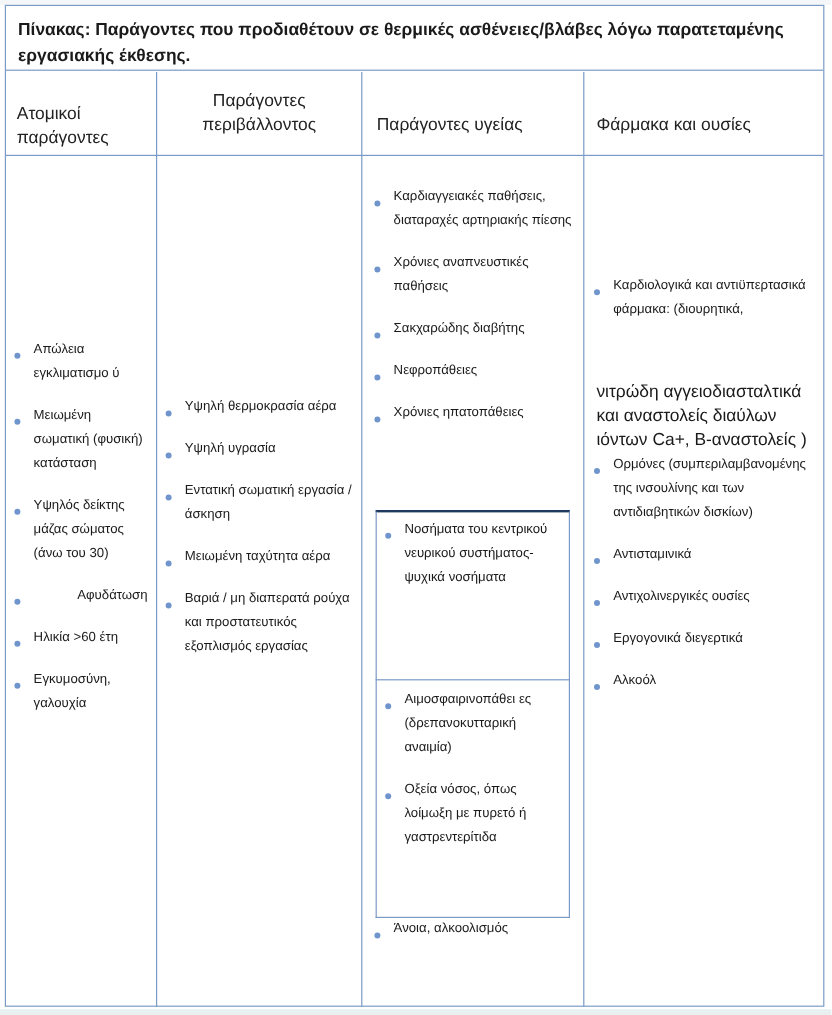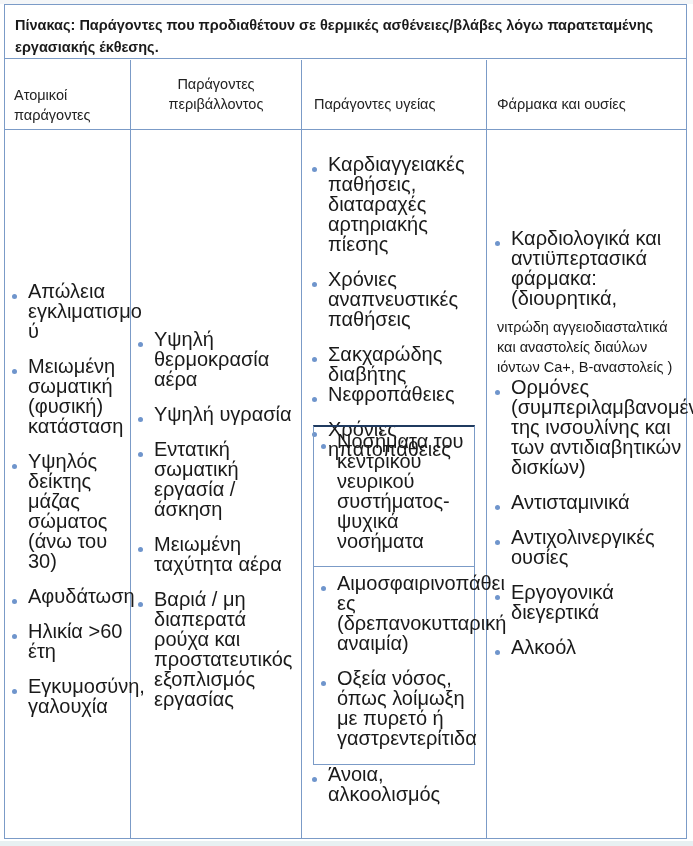--- a/index.html
+++ b/index.html
@@ -23,21 +23,21 @@
   .c1 { left: 5px; width: 125px; }
   .c2 { left: 130px; width: 171px; border-left: 1px solid #7b9bc7; }
   .c3 { left: 301px; width: 185px; border-left: 1px solid #7b9bc7; }
   .c4 { left: 486px; width: 200px; border-left: 1px solid #7b9bc7; }
   .hdr-line { position: absolute; left: 5px; top: 129px; width: 681px; height: 1px; background: #7b9bc7; }
   .hdr {
     position: absolute; font-size: 14.5px; line-height: 20px; color: #222;
   }
   ul.list { list-style: none; margin: 0; padding: 0; position: absolute; }
   ul.list li {
-    position: relative; padding-left: 18px; font-size: 20px; line-height: 20px; color: #1a1a1a;
+    position: relative; padding-left: 18px; font-size: 11px; line-height: 20px; color: #1a1a1a;
   }
   ul.list li .dot {
     position: absolute; left: 2px; top: 13px; width: 5px; height: 5px; border-radius: 50%; background: #6f95cc;
   }
   .inner-box {
     position: absolute; left: 313px; top: 425px; width: 162px; height: 340px;
     border-left: 1px solid #7b9bc7; border-right: 1px solid #7b9bc7; border-bottom: 1px solid #7b9bc7;
     border-top: 2px solid #1f3a5f; box-sizing: border-box;
   }
   .inner-divider { position: absolute; left: 313px; top: 566px; width: 162px; height: 1px; background: #7b9bc7; }
@@ -75,21 +75,21 @@
   <li style="margin-bottom:15px;"><span class="dot"></span><span>Υψηλή θερμοκρασία αέρα</span></li>
   <li style="margin-bottom:15px;"><span class="dot"></span><span>Υψηλή υγρασία</span></li>
   <li style="margin-bottom:15px;"><span class="dot"></span><span>Εντατική σωματική εργασία / άσκηση</span></li>
   <li style="margin-bottom:15px;"><span class="dot"></span><span>Μειωμένη ταχύτητα αέρα</span></li>
   <li><span class="dot"></span><span>Βαριά / μη διαπερατά ρούχα και προστατευτικός εξοπλισμός εργασίας</span></li>
 </ul>
 
 <ul class="list" style="left:310px; top:154px; width:172px;">
   <li style="margin-bottom:15px;"><span class="dot"></span><span>Καρδιαγγειακές παθήσεις, διαταραχές αρτηριακής πίεσης</span></li>
   <li style="margin-bottom:15px;"><span class="dot"></span><span>Χρόνιες αναπνευστικές παθήσεις</span></li>
-  <li style=""><span class="dot"></span><span>Σακχαρώδης διαβήτης</span></li>
+  <li style="margin-bottom:15px;"><span class="dot"></span><span>Σακχαρώδης διαβήτης</span></li>
   <li style="margin-bottom:15px;"><span class="dot"></span><span>Νεφροπάθειες</span></li>
   <li><span class="dot"></span><span>Χρόνιες ηπατοπάθειες</span></li>
 </ul>
 
 <div class="inner-box"></div>
 <div class="inner-divider"></div>
 
 <ul class="list" style="left:319px; top:431px; width:152px;">
   <li><span class="dot"></span><span>Νοσήματα του κεντρικού νευρικού συστήματος- ψυχικά νοσήματα</span></li>
 </ul>

